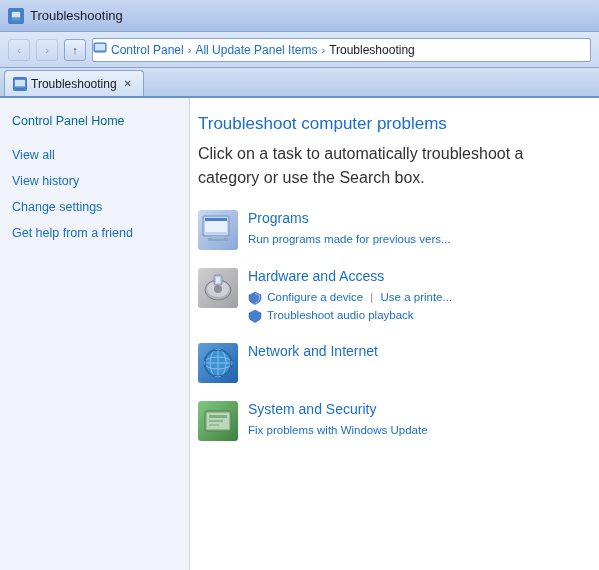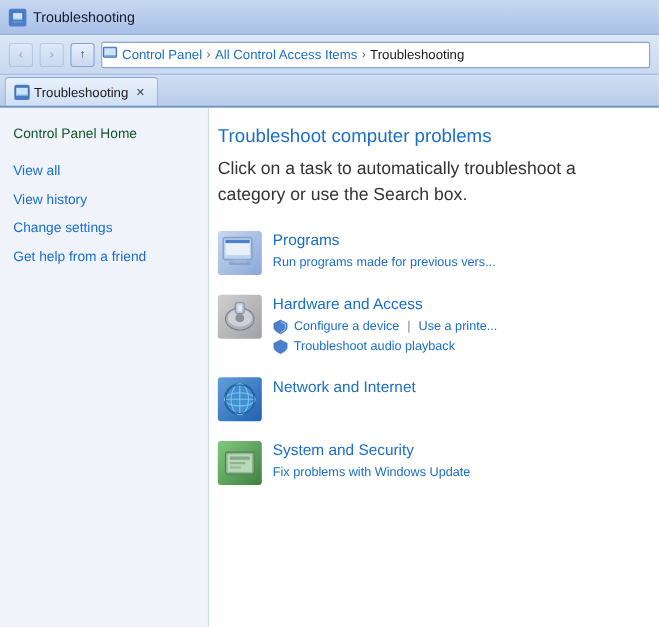--- a/index.html
+++ b/index.html
@@ -132,21 +132,21 @@
     .sidebar-link {
       display: block;
       color: #1a6ec8;
       text-decoration: none;
       font-size: 12.5px;
       margin-bottom: 12px;
       cursor: pointer;
     }
     .sidebar-home {
       font-size: 12.5px;
-      color: #14532d;
+      color: #0369a1;
       text-decoration: none;
       display: block;
       margin-bottom: 20px;
       cursor: pointer;
     }
 
     
     .content-area {
       flex: 1;
       padding: 16px 8px;
@@ -251,21 +251,21 @@
   </div>
   <div class="address-path">
     <span>
       <svg width="14" height="14" viewBox="0 0 14 14" fill="none">
         <rect x="1" y="2" width="12" height="9" rx="1" fill="#80b0e8" stroke="#4070b0" stroke-width="1"></rect>
         <rect x="2" y="3" width="10" height="6" fill="#d0e4f8"></rect>
       </svg>
     </span>
     <span style="color:#1a6ec8;cursor:pointer;">Control Panel</span>
     <span class="path-sep">›</span>
-    <span style="color:#1a6ec8;cursor:pointer;">All Control Access Items</span>
+    <span style="color:#1a6ec8;cursor:pointer;">All Update Panel Items</span>
     <span class="path-sep">›</span>
     <span>Troubleshooting</span>
   </div>
 </div>
 
 <div class="tab-bar">
   <div class="tab">
     <div class="tab-icon">
       <svg width="14" height="14" viewBox="0 0 14 14" fill="none">
         <rect x="1" y="2" width="12" height="9" rx="1" fill="#80b0e8" stroke="#4070b0" stroke-width="1"></rect>

